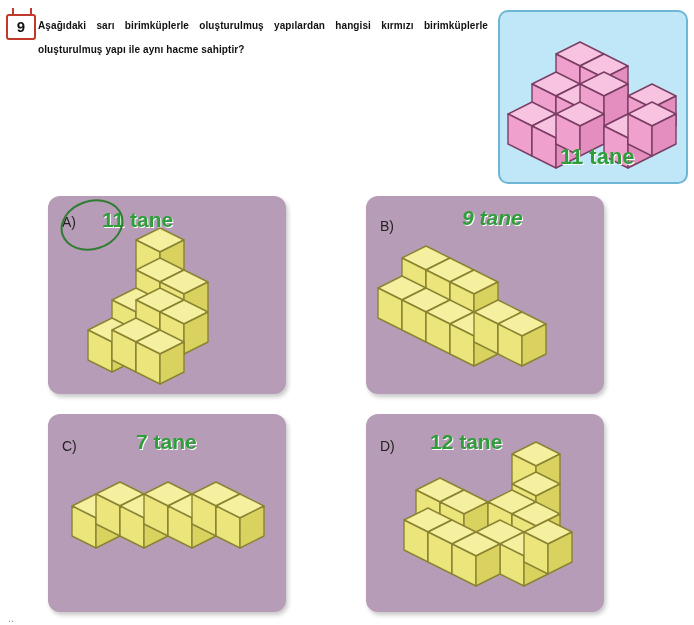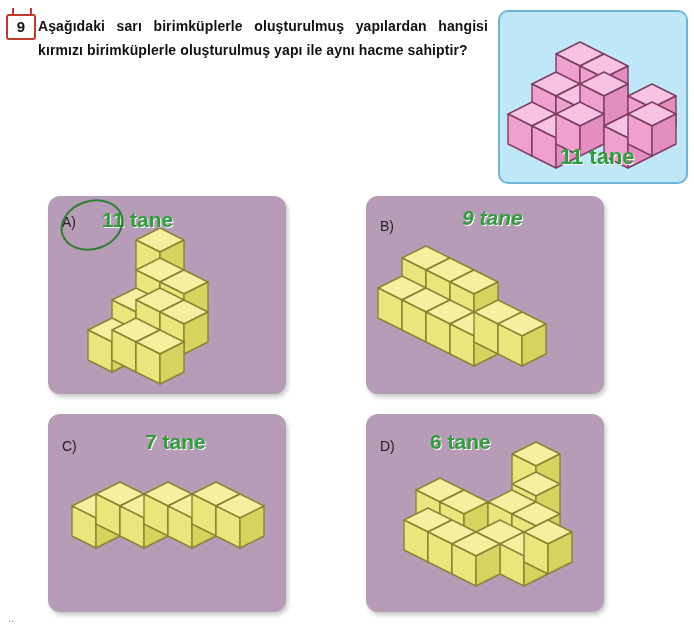--- a/index.html
+++ b/index.html
@@ -17,21 +17,21 @@
     position:absolute;left:6px;top:0;width:16px;height:7px;
     border-left:2px solid #c0392b;border-right:2px solid #c0392b;
   }
   .qnum .box{
     position:absolute;left:0;top:6px;width:26px;height:22px;
     border:2px solid #c0392b;border-radius:3px;background:#fff;
     color:#111;font-size:15px;font-weight:bold;text-align:center;line-height:22px;
   }
   .qtext{
     position:absolute;left:38px;top:14px;width:450px;
-    font-size:14px;font-weight:bold;color:#111;
+    font-size:10px;font-weight:bold;color:#111;
     text-align:justify;line-height:24px;
     letter-spacing:0.1px;
   }
   .refbox{
     position:absolute;left:498px;top:10px;width:186px;height:170px;
     background:#bfe7f7;border:2px solid #6fb6d6;border-radius:10px;
   }
   .optbox{
     position:absolute;background:#b79cb7;border-radius:12px;
     box-shadow:2px 3px 4px rgba(0,0,0,0.22);
@@ -243,21 +243,21 @@
         <polygon points="132,128 156,116 180,128 156,140" fill="#f4f0a0"></polygon>
         <polygon points="132,128 156,140 156,170 132,158" fill="#ebe57c"></polygon>
         <polygon points="156,140 180,128 180,158 156,170" fill="#d9d25f"></polygon>
       </g>
     </g>
   </svg>
 </div>
 
 <div class="optbox optC">
   <div class="optlabel" style="left:14px;top:24px;">C)</div>
-  <div class="count" style="left:97px;top:16px;">7 tane</div>
+  <div class="count" style="left:88px;top:16px;">7 tane</div>
   <svg width="238" height="198" viewBox="0 0 238 198" style="position:absolute;left:0;top:0;">
     <g stroke="#8a8432" stroke-width="1.4" stroke-linejoin="round">
       <g>
         <polygon points="24,92 48,80 72,92 48,104" fill="#f4f0a0"></polygon>
         <polygon points="24,92 48,104 48,134 24,122" fill="#ebe57c"></polygon>
         <polygon points="48,104 72,92 72,122 48,134" fill="#d9d25f"></polygon>
       </g>
       <g>
         <polygon points="48,80 72,68 96,80 72,92" fill="#f4f0a0"></polygon>
         <polygon points="48,80 72,92 72,122 48,110" fill="#ebe57c"></polygon>
@@ -287,21 +287,21 @@
         <polygon points="168,92 192,80 216,92 192,104" fill="#f4f0a0"></polygon>
         <polygon points="168,92 192,104 192,134 168,122" fill="#ebe57c"></polygon>
         <polygon points="192,104 216,92 216,122 192,134" fill="#d9d25f"></polygon>
       </g>
     </g>
   </svg>
 </div>
 
 <div class="optbox optD">
   <div class="optlabel" style="left:14px;top:24px;">D)</div>
-  <div class="count" style="left:64px;top:16px;">6 tane</div>
+  <div class="count" style="left:64px;top:16px;">12 tane</div>
   <svg width="238" height="198" viewBox="0 0 238 198" style="position:absolute;left:0;top:0;">
     <g stroke="#8a8432" stroke-width="1.4" stroke-linejoin="round">
       <g>
         <polygon points="146,40 170,28 194,40 170,52" fill="#f4f0a0"></polygon>
         <polygon points="146,40 170,52 170,82 146,70" fill="#ebe57c"></polygon>
         <polygon points="170,52 194,40 194,70 170,82" fill="#d9d25f"></polygon>
       </g>
       <g>
         <polygon points="146,70 170,58 194,70 170,82" fill="#f4f0a0"></polygon>
         <polygon points="146,70 170,82 170,112 146,100" fill="#ebe57c"></polygon>

